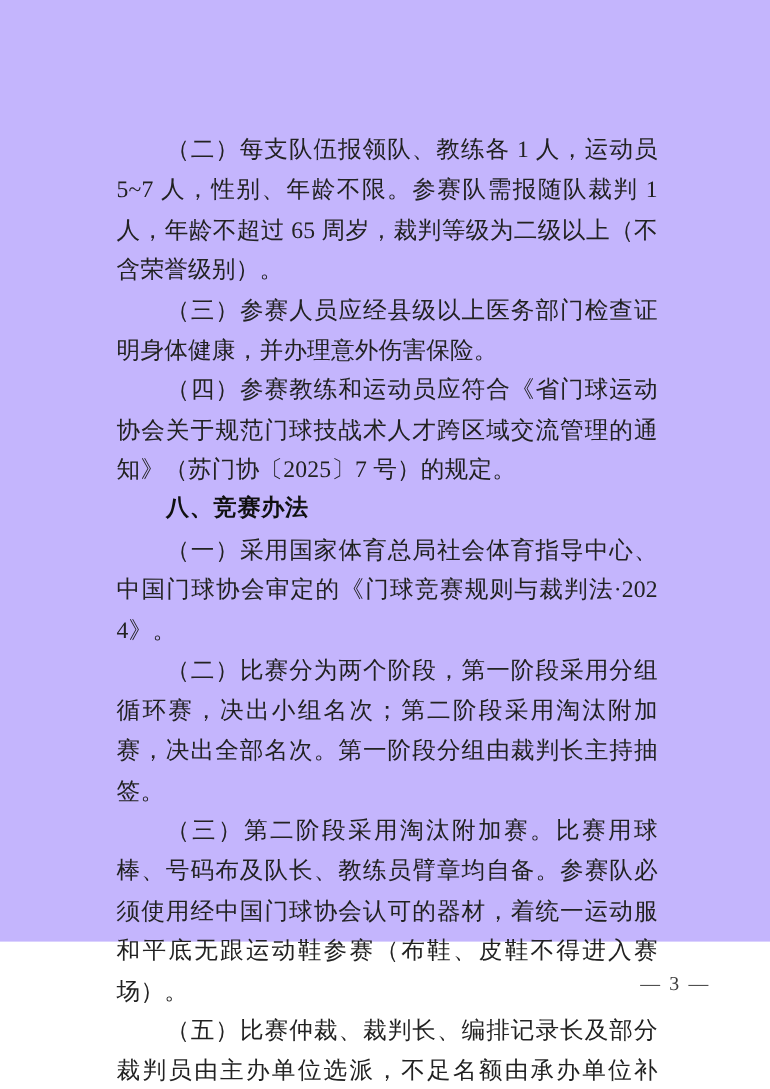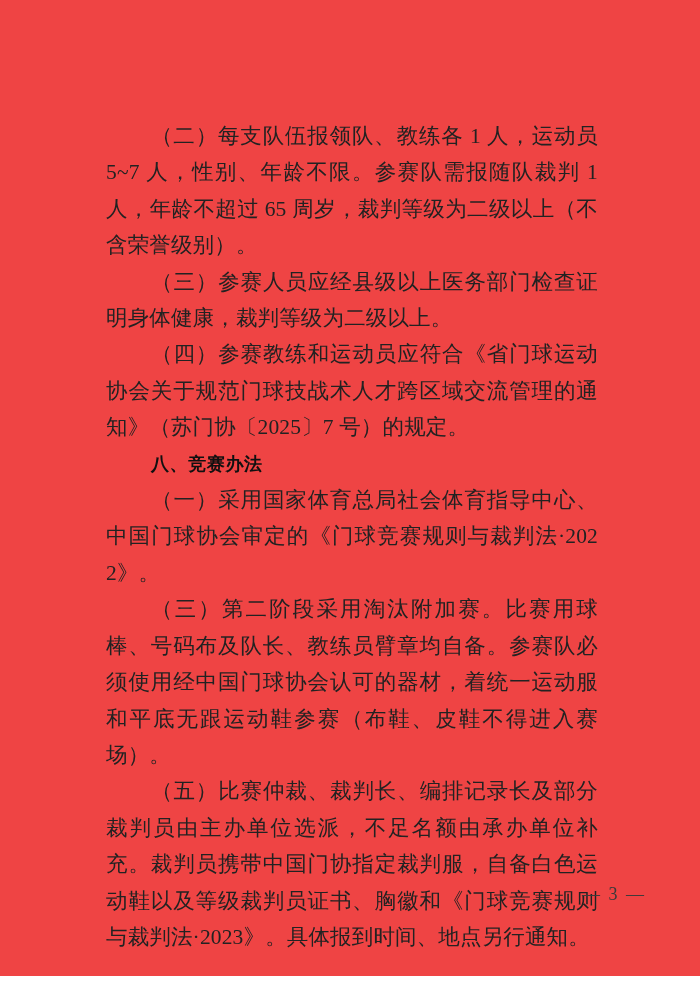--- a/index.html
+++ b/index.html
@@ -15,22 +15,22 @@
     font-family: "Liberation Serif", "DejaVu Serif", serif;
     color: #1a1a1a;
     -webkit-font-smoothing: antialiased;
   }
 
   #page {
     position: absolute;
     left: 0;
     top: 0;
     width: 700px;
-    height: 976px;
-    background: #ef4444;
+    height: 856px;
+    background: #c4b5fd;
   }
 
   #content {
     position: absolute;
     left: 106px;
     top: 118px;
     width: 492px;
   }
 
   
@@ -46,22 +46,22 @@
     letter-spacing: 0.15px;
     text-indent: 45px;
     word-break: break-all;
     font-weight: 400;
   }
 
   
   .heading {
     margin: 0;
     padding: 0;
-    font-family: Liberation Sans, sans-serif;
-    font-size: 18px;
+    font-family: Liberation Mono, monospace;
+    font-size: 21px;
     line-height: 36.4px;
     font-weight: 700;
     color: #101010;
     text-indent: 45px;
     letter-spacing: 0.6px;
   }
 
   
   #footer {
     position: absolute;
@@ -84,28 +84,29 @@
 </style>
 </head>
 <body>
 
 <div id="page">
 
   <div id="content">
 
     <p class="para">（二）每支队伍报领队、教练各 1 人，运动员 5~7 人，性别、年龄不限。参赛队需报随队裁判 1 人，年龄不超过 65 周岁，裁判等级为二级以上（不含荣誉级别）。</p>
 
-    <p class="para">（三）参赛人员应经县级以上医务部门检查证明身体健康，裁判等级为二级以上。</p>
+    <p class="para">（三）参赛人员应经县级以上医务部门检查证明身体健康，并办理意外伤害保险。</p>
 
     <p class="para">（四）参赛教练和运动员应符合《省门球运动协会关于规范门球技战术人才跨区域交流管理的通知》（苏门协〔2025〕7 号）的规定。</p>
 
     <p class="heading">八、竞赛办法</p>
 
-    <p class="para">（一）采用国家体育总局社会体育指导中心、中国门球协会审定的《门球竞赛规则与裁判法·2022》。</p>
+    <p class="para">（一）采用国家体育总局社会体育指导中心、中国门球协会审定的《门球竞赛规则与裁判法·2024》。</p>
 
+    <p class="para">（二）比赛分为两个阶段，第一阶段采用分组循环赛，决出小组名次；第二阶段采用淘汰附加赛，决出全部名次。第一阶段分组由裁判长主持抽签。</p>
 
     <p class="para">（三）第二阶段采用淘汰附加赛。比赛用球棒、号码布及队长、教练员臂章均自备。参赛队必须使用经中国门球协会认可的器材，着统一运动服和平底无跟运动鞋参赛（布鞋、皮鞋不得进入赛场）。</p>
 
     <p class="para">（五）比赛仲裁、裁判长、编排记录长及部分裁判员由主办单位选派，不足名额由承办单位补充。裁判员携带中国门协指定裁判服，自备白色运动鞋以及等级裁判员证书、胸徽和《门球竞赛规则与裁判法·2023》。具体报到时间、地点另行通知。</p>
 
   </div>
 
   <div id="footer">
     <span class="folio">— 3 —</span>
   </div>

